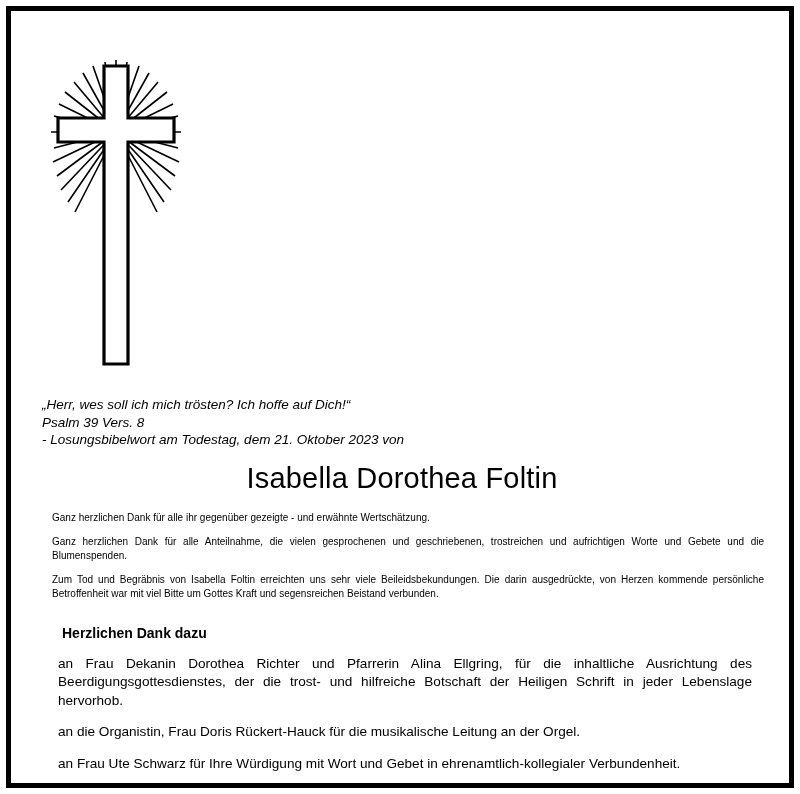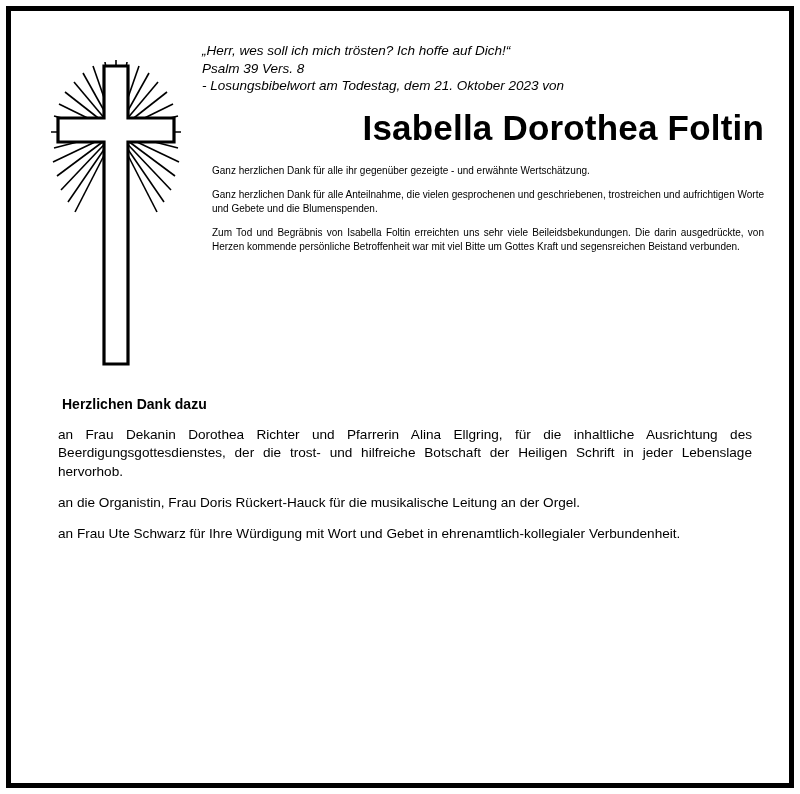--- a/index.html
+++ b/index.html
@@ -32,20 +32,21 @@
     position: absolute;
     left: 18px;
     top: 18px;
     right: 18px;
     bottom: 18px;
     box-sizing: border-box;
     padding: 10px 18px 10px 18px;
   }
   .top-area {
     display: flex;
+    flex-direction: column;
     align-items: flex-start;
   }
   .cross-col {
     width: 160px;
     flex: 0 0 160px;
     padding-top: 14px;
     display: flex;
     justify-content: center;
   }
   .right-col {
@@ -57,24 +58,24 @@
     font-size: 13.5px;
     line-height: 1.30;
     text-align: left;
     margin: 14px 0 0 0;
     padding-left: 2px;
   }
   .epigraph div {
     white-space: nowrap;
   }
   .name {
-    font-size: 35px;
-    font-weight: bold;
+    font-size: 29px;
+    font-weight: normal;
     letter-spacing: 0.2px;
-    text-align: right;
+    text-align: center;
     margin: 13px 0 16px 0;
   }
   p.body-para {
     font-size: 10px;
     line-height: 1.35;
     text-align: justify;
     margin: 0 0 11px 12px;
   }
   .thanks-head {
     font-size: 14px;

